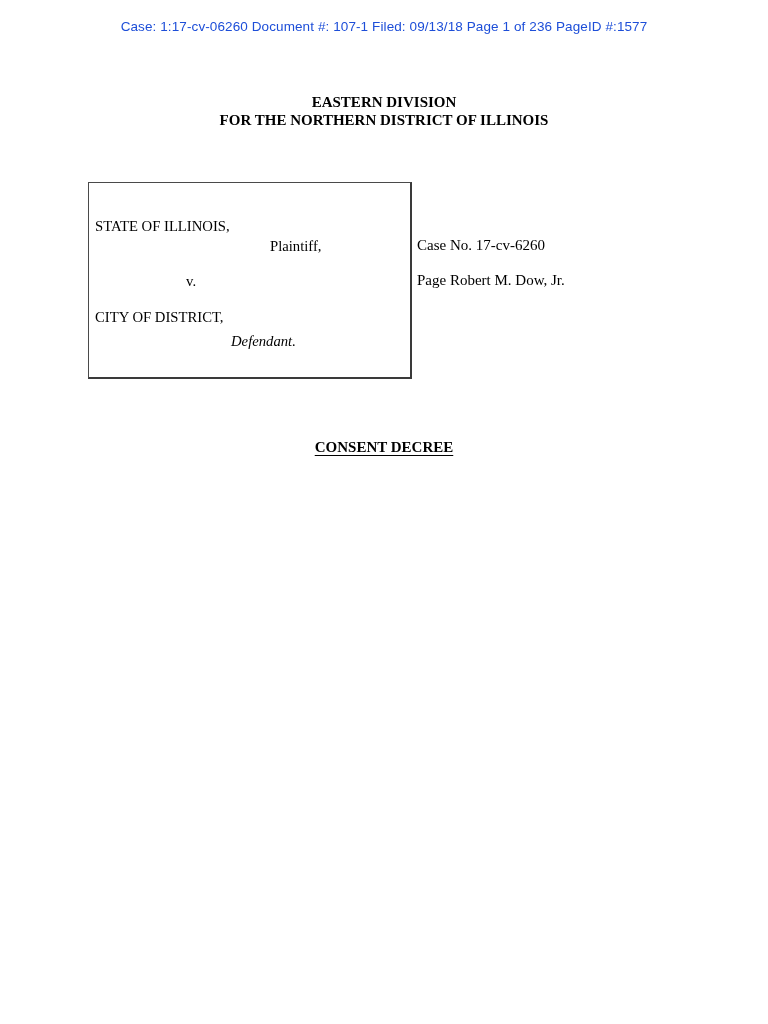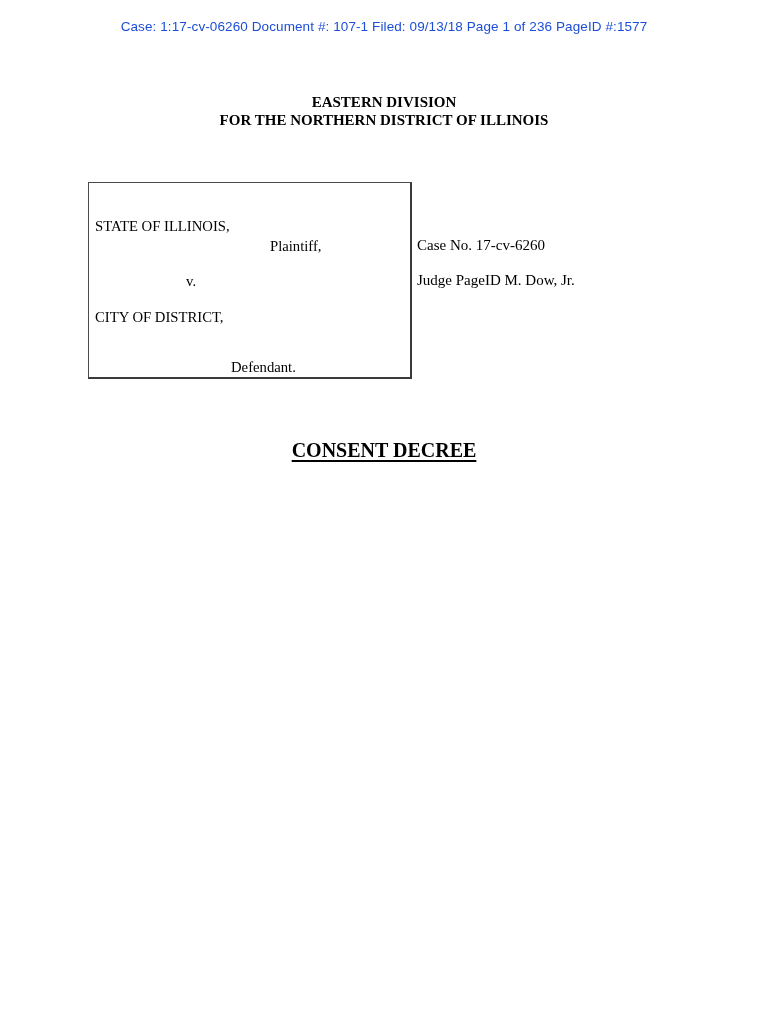--- a/index.html
+++ b/index.html
@@ -54,39 +54,39 @@
   }
   .caption-box .line {
     position: absolute;
     font-size: 14.7px;
     white-space: nowrap;
   }
   .party-name-plaintiff { left: 6px;  top: 19px; margin-top: 16px; }
   .party-role-plaintiff { left: 133px; top: 55px; margin-left: 48px; }
   .versus               { left: 97px;  top: 90px; }
   .party-name-defendant { left: 6px;  top: 126px; }
-  .party-role-defendant { left: 142px; top: 176px; }
+  .party-role-defendant { left: 142px; top: 150px; font-style: italic; }
   
   .case-info-line {
     position: absolute;
     left: 417px;
     font-size: 15px;
     white-space: nowrap;
   }
   .case-number { top: 237px; }
   .judge-line  { top: 272px; }
   
   .doc-title {
     position: absolute;
     top: 439px;
     left: 0;
     width: 100%;
     text-align: center;
     font-weight: bold;
-    font-size: 20px;
+    font-size: 15px;
   }
   .doc-title span {
     text-decoration: underline;
     text-underline-offset: 3px;
   }
 </style>
 </head>
 <body>
 
 <div class="page">
@@ -100,19 +100,19 @@
 
   <div class="caption-box">
     <div class="line party-name-plaintiff">STATE OF ILLINOIS,</div>
     <div class="line party-role-plaintiff">Plaintiff,</div>
     <div class="line versus">v.</div>
     <div class="line party-name-defendant">CITY OF DISTRICT,</div>
     <div class="line party-role-defendant">Defendant.</div>
   </div>
 
   <div class="case-info-line case-number">Case No. 17-cv-6260</div>
-  <div class="case-info-line judge-line">Judge PageID M. Dow, Jr.</div>
+  <div class="case-info-line judge-line">Page Robert M. Dow, Jr.</div>
 
   <div class="doc-title">
     <span>CONSENT DECREE</span>
   </div>
 
 </div>
 
 </body></html>

